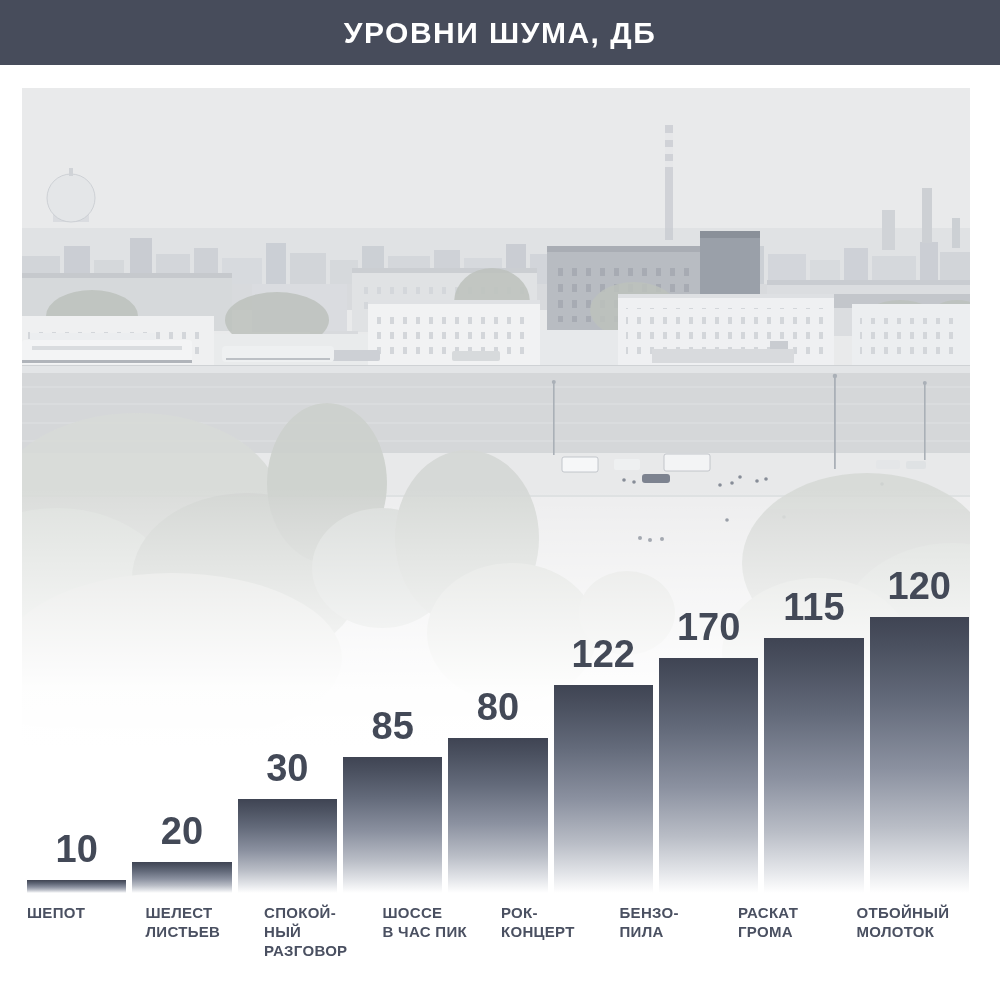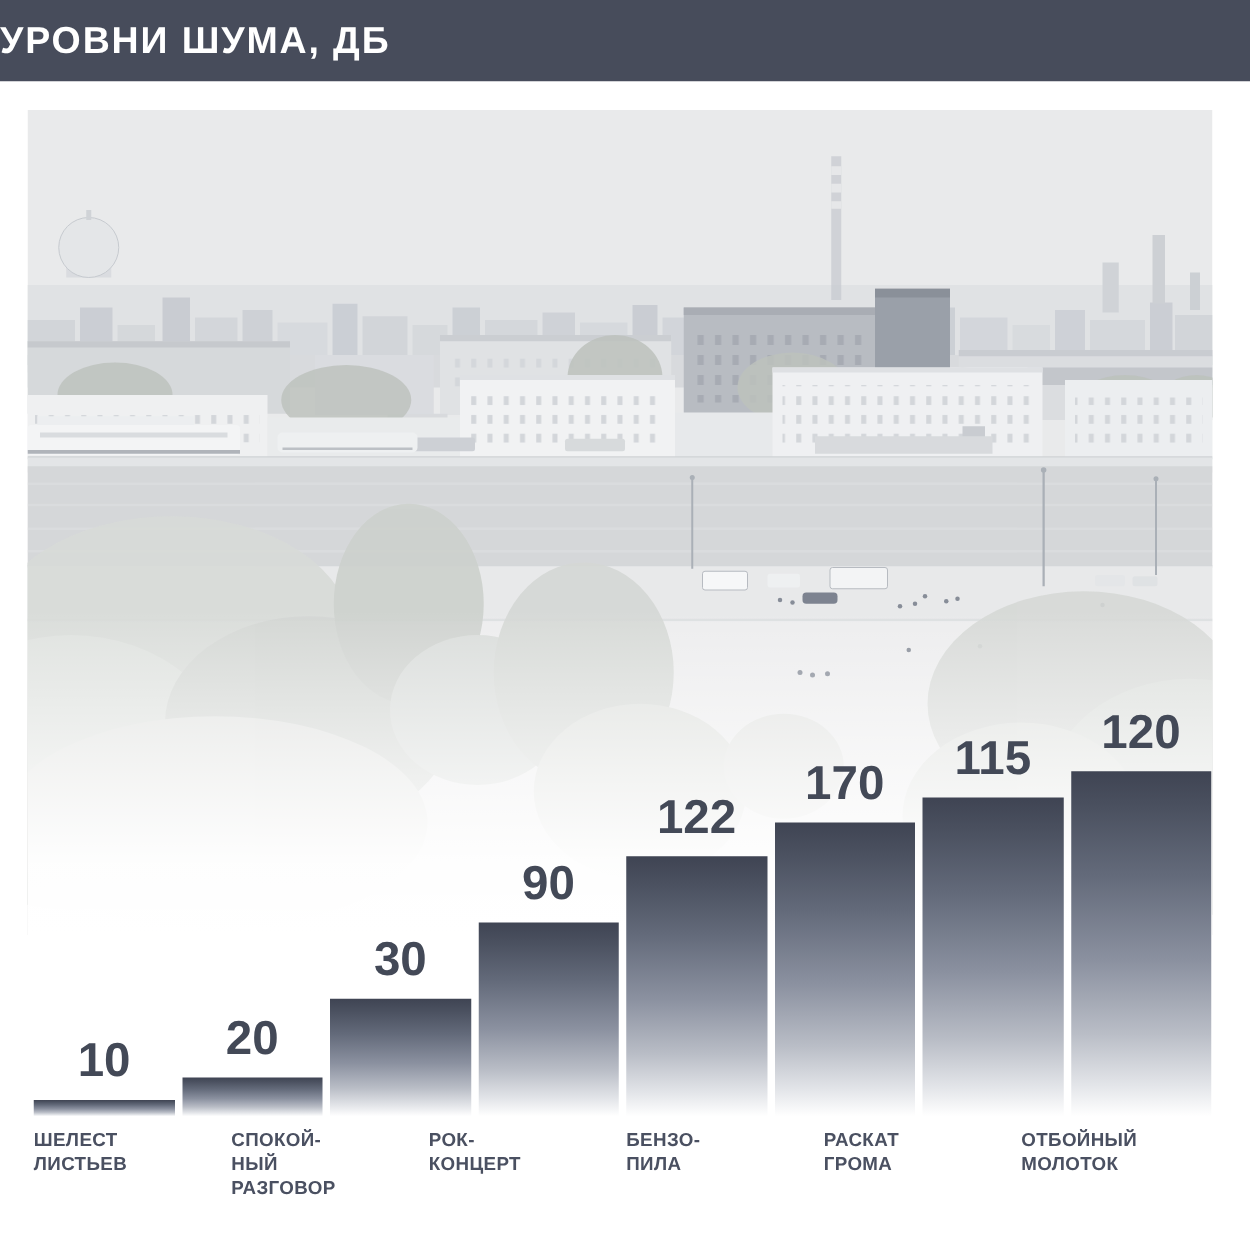--- a/index.html
+++ b/index.html
@@ -1,19 +1,19 @@
 <!DOCTYPE html>
 <html><head>
 <meta charset="utf-8">
 <style>
   html,body{margin:0;padding:0;background:#ffffff;}
   body{font-family:"Liberation Sans","DejaVu Sans",sans-serif;}
   .page{position:relative;width:1000px;height:1000px;background:#ffffff;overflow:hidden;}
   .header{position:absolute;left:0;top:0;width:1000px;height:65px;background:#474c5b;
-          display:flex;align-items:center;justify-content:flex-start;}
+          display:flex;align-items:center;justify-content:center;}
   .title{color:#ffffff;font-size:30px;font-weight:700;letter-spacing:1.5px;}
   .photo{position:absolute;left:22px;top:88px;width:948px;height:660px;}
   .bars-row{position:absolute;left:27px;bottom:107px;width:942px;display:flex;gap:6px;align-items:flex-end;}
   .col{flex:1;display:flex;flex-direction:column;align-items:center;min-width:0;}
   .val{font-size:38px;font-weight:700;color:#434957;line-height:1;margin-bottom:12px;}
   .bar{width:100%;
        background:linear-gradient(180deg,#3f4453 0%,#4a505f 10%,#636a7a 30%,#8b91a0 55%,
                   #b9bdc6 76%,#e3e5e9 91%,#ffffff 100%);}
   .labels-row{position:absolute;left:27px;top:903px;width:942px;display:flex;gap:6px;}
   .lbl{flex:1;font-size:15px;font-weight:700;color:#4a5061;line-height:19px;
@@ -246,21 +246,25 @@
     </div>
     <div class="col">
       <div class="val">20</div>
       <div class="bar" style="height: 31px;"></div>
     </div>
     <div class="col">
       <div class="val">30</div>
       <div class="bar" style="height: 94px;"></div>
     </div>
     <div class="col">
-      <div class="val">90</div>
+      <div class="val">85</div>
+      <div class="bar" style="height: 136px;"></div>
+    </div>
+    <div class="col">
+      <div class="val">80</div>
       <div class="bar" style="height: 155px;"></div>
     </div>
     <div class="col">
       <div class="val">122</div>
       <div class="bar" style="height: 208px;"></div>
     </div>
     <div class="col">
       <div class="val">170</div>
       <div class="bar" style="height: 235px;"></div>
     </div>
@@ -268,25 +272,28 @@
       <div class="val">115</div>
       <div class="bar" style="height: 255px;"></div>
     </div>
     <div class="col">
       <div class="val">120</div>
       <div class="bar" style="height: 276px;"></div>
     </div>
   </div>
 
   <div class="labels-row">
+    <div class="lbl">ШЕПОТ</div>
     <div class="lbl">ШЕЛЕСТ
 ЛИСТЬЕВ</div>
     <div class="lbl">СПОКОЙ-
 НЫЙ
 РАЗГОВОР</div>
+    <div class="lbl">ШОССЕ
+В ЧАС ПИК</div>
     <div class="lbl">РОК-
 КОНЦЕРТ</div>
     <div class="lbl">БЕНЗО-
 ПИЛА</div>
     <div class="lbl">РАСКАТ
 ГРОМА</div>
     <div class="lbl">ОТБОЙНЫЙ
 МОЛОТОК</div>
   </div>
 

